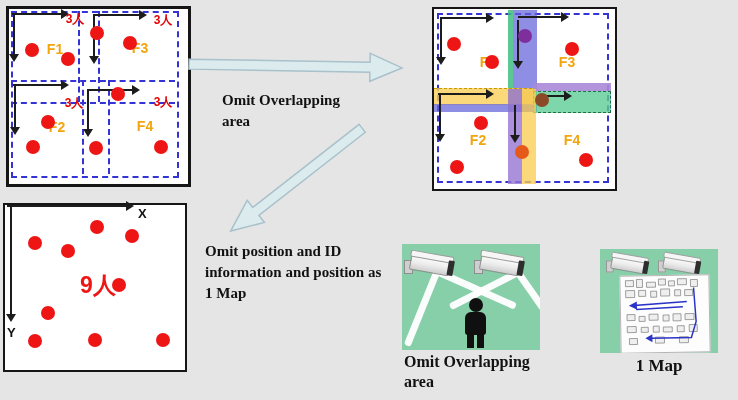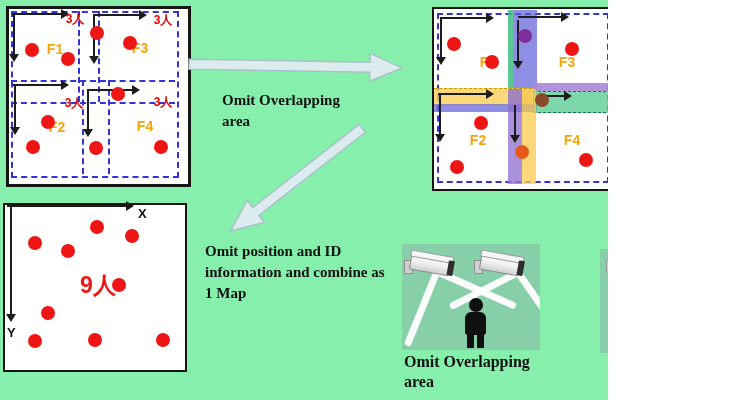--- a/index.html
+++ b/index.html
@@ -1,16 +1,16 @@
 <!DOCTYPE html>
 <html><head>
 <meta charset="utf-8">
 <style>
   html,body{margin:0;padding:0;background:#fff;}
-  .stage{position:relative;width:608px;height:400px;background:#86efac;overflow:hidden;
+  .stage{position:relative;width:738px;height:400px;background:#e5e5e5;overflow:hidden;
          font-family:"Liberation Sans",sans-serif;}
   .panel{position:absolute;background:#fff;}
   .p1{left:6px;top:6px;width:179px;height:175px;border:3px solid #161616;}
   .p2{left:432px;top:7px;width:181px;height:180px;border:2px solid #161616;}
   .p3{left:3px;top:203px;width:180px;height:165px;border:2px solid #161616;}
   .dash-rect{position:absolute;border:2px dashed #3434d6;}
   .dash-v{position:absolute;width:0;border-left:2px dashed #3434d6;}
   .dash-h{position:absolute;height:0;border-top:2px dashed #3434d6;}
   .ax-h{position:absolute;height:2px;background:#1c1c1c;}
   .ax-h::after{content:"";position:absolute;right:-7px;top:-4px;width:0;height:0;
@@ -156,21 +156,21 @@
   </div>
 
   <div class="flow-arrow" style="left:211px;top:164px;width:170px;height:32px;transform:rotate(142deg)">
     <svg width="170" height="32" viewBox="0 0 170 32">
       <polygon points="1,11 136,11 136,2 168,16 136,30 136,21 1,21" fill="#dcecee" stroke="#a9c1cb" stroke-width="1.5"></polygon>
     </svg>
   </div>
 
   <div class="flow-text" style="left:205px;top:241px;width:210px">
     <span>Omit position and ID</span>
-    <span>information and combine as</span>
+    <span>information and position as</span>
     <span>1 Map</span>
   </div>
 
   <div class="figure" style="left:402px;top:244px;width:138px;height:106px">
     <div class="beam" style="left:35px;top:24px;width:86px;transform:rotate(24deg)"></div>
     <div class="beam" style="left:35px;top:24px;width:80px;transform:rotate(112deg)"></div>
     <div class="beam" style="left:116px;top:25px;width:76px;transform:rotate(153deg)"></div>
     <div class="beam" style="left:116px;top:25px;width:48px;transform:rotate(55deg)"></div>
     <div class="camera" style="left:2px;top:6px">
       <div class="cam-mount"></div>

